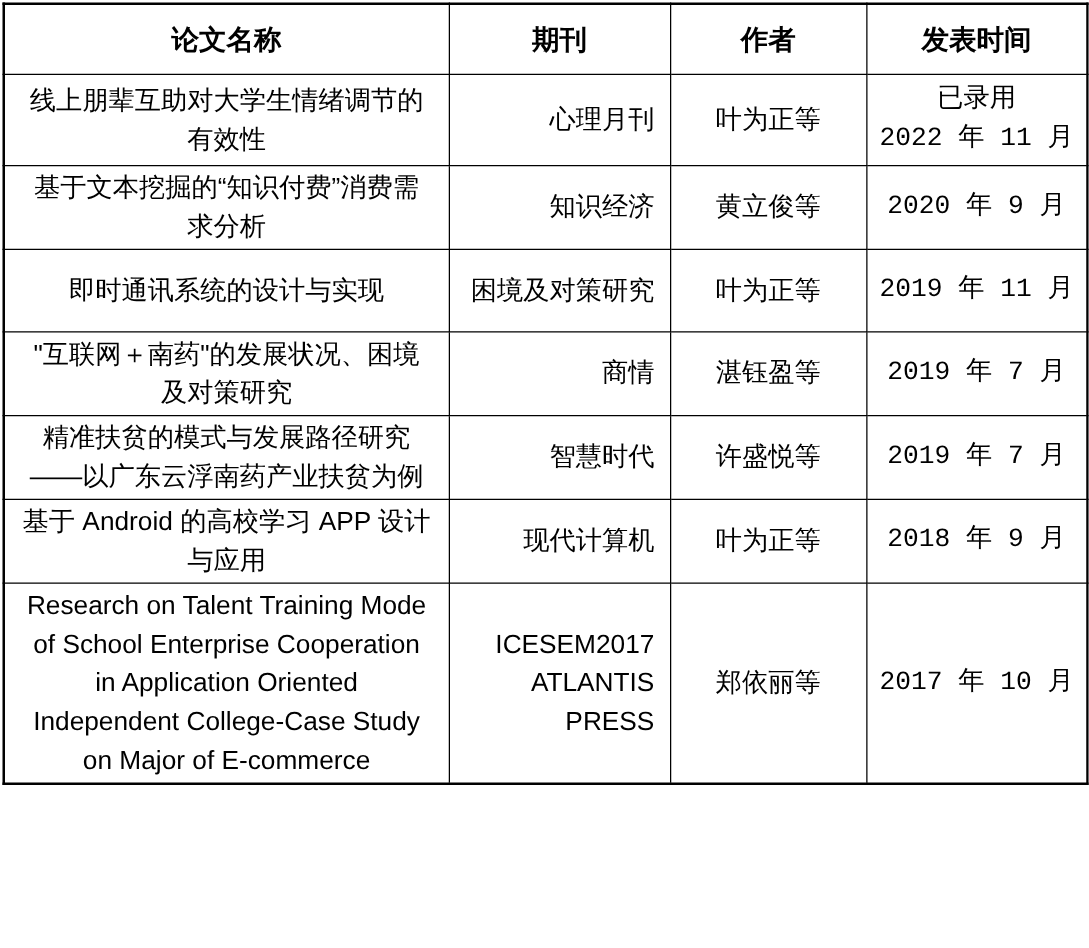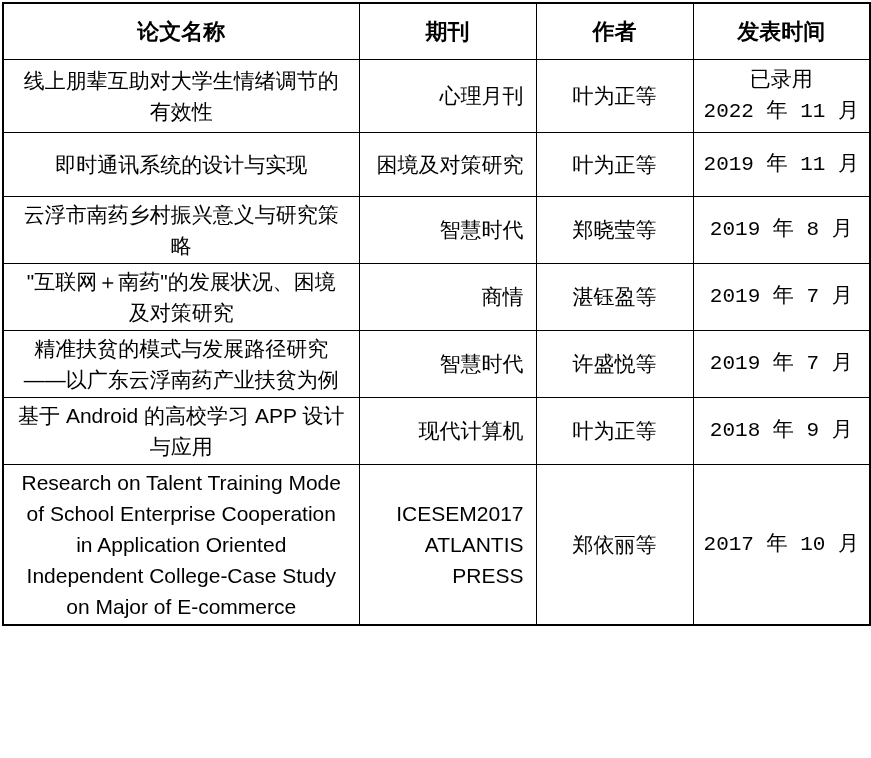--- a/index.html
+++ b/index.html
@@ -83,35 +83,35 @@
     </thead>
     <tbody id="table-body">
   <tr>
     <td class="title">线上朋辈互助对大学生情绪调节的有效性</td>
     <td class="journal">心理月刊</td>
     <td class="author">叶为正等</td>
     <td class="date">已录用
 2022 年 11 月</td>
   </tr>
 
+  <tr>
+    <td class="title">基于文本挖掘的“知识付费”消费需求分析</td>
+    <td class="journal">知识经济</td>
+    <td class="author">黄立俊等</td>
+    <td class="date">2020 年 9 月</td>
+  </tr>
 
   <tr>
     <td class="title">即时通讯系统的设计与实现</td>
     <td class="journal">困境及对策研究</td>
     <td class="author">叶为正等</td>
     <td class="date">2019 年 11 月</td>
   </tr>
 
 
-  <tr>
-    <td class="title">云浮市南药乡村振兴意义与研究策略</td>
-    <td class="journal">智慧时代</td>
-    <td class="author">郑晓莹等</td>
-    <td class="date">2019 年 8 月</td>
-  </tr>
 
   <tr>
     <td class="title">"互联网＋南药"的发展状况、困境及对策研究</td>
     <td class="journal">商情</td>
     <td class="author">湛钰盈等</td>
     <td class="date">2019 年 7 月</td>
   </tr>
 
   <tr>
     <td class="title">精准扶贫的模式与发展路径研究——以广东云浮南药产业扶贫为例</td>

